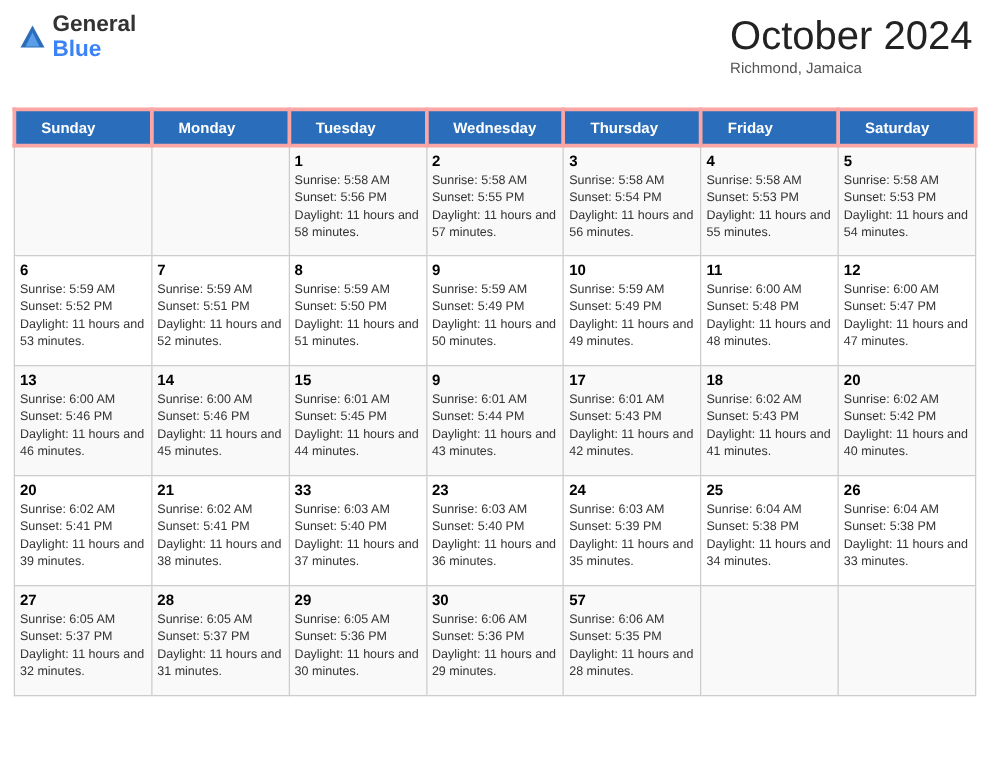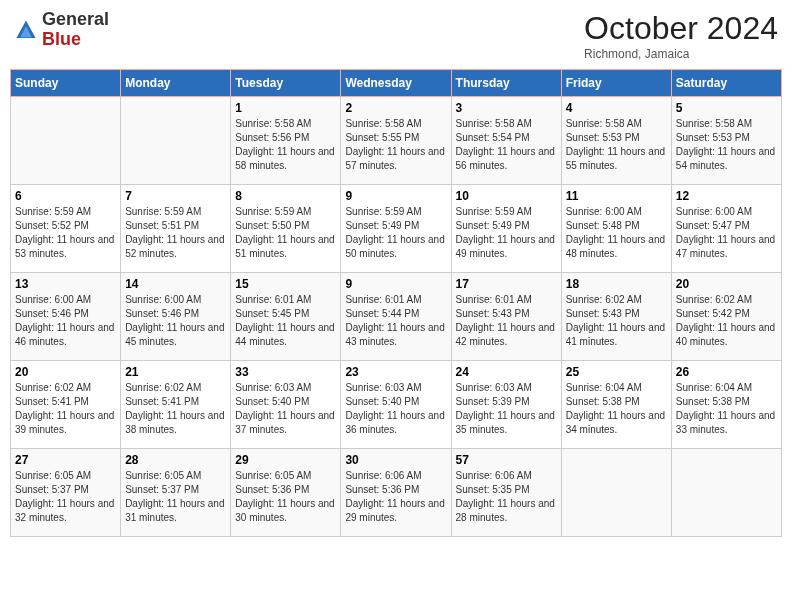--- a/index.html
+++ b/index.html
@@ -7,35 +7,35 @@
       font-family: Arial, sans-serif;
       background: #fff;
       width: 792px;
       min-height: 612px;
       padding: 10px;
     }
     .header {
       display: flex;
       justify-content: space-between;
       align-items: flex-start;
-      margin-bottom: 8px;
+      margin-bottom: 25px;
       padding: 0 4px;
     }
     .logo {
       display: flex;
       align-items: center;
       gap: 4px;
     }
     .logo-text {
       font-size: 18px;
       font-weight: bold;
       line-height: 1.1;
     }
     .logo-general { color: #333; }
-    .logo-blue { color: #b91c1c; }
+    .logo-blue { color: #3b82f6; }
     .logo-icon {
       width: 24px;
       height: 24px;
     }
     .title-block {
       text-align: left;
     }
     .month-title {
       font-size: 32px;
       font-weight: normal;
@@ -46,24 +46,24 @@
       color: #555;
     }
     table {
       width: 100%;
       border-collapse: collapse;
       font-size: 11px;
     }
     thead tr th {
       background: #2a6ebb;
       color: #fff;
-      padding: 6px 4px;
+      padding: 6px 20px;
       text-align: left;
       font-size: 12px;
-      border: 1px solid #fca5a5;
+      border: 3px solid #fca5a5;
     }
     tbody tr td {
       border: 1px solid #ccc;
       vertical-align: top;
       padding: 4px;
       min-height: 80px;
       height: 88px;
       width: 14.28%;
     }
     .day-number {

